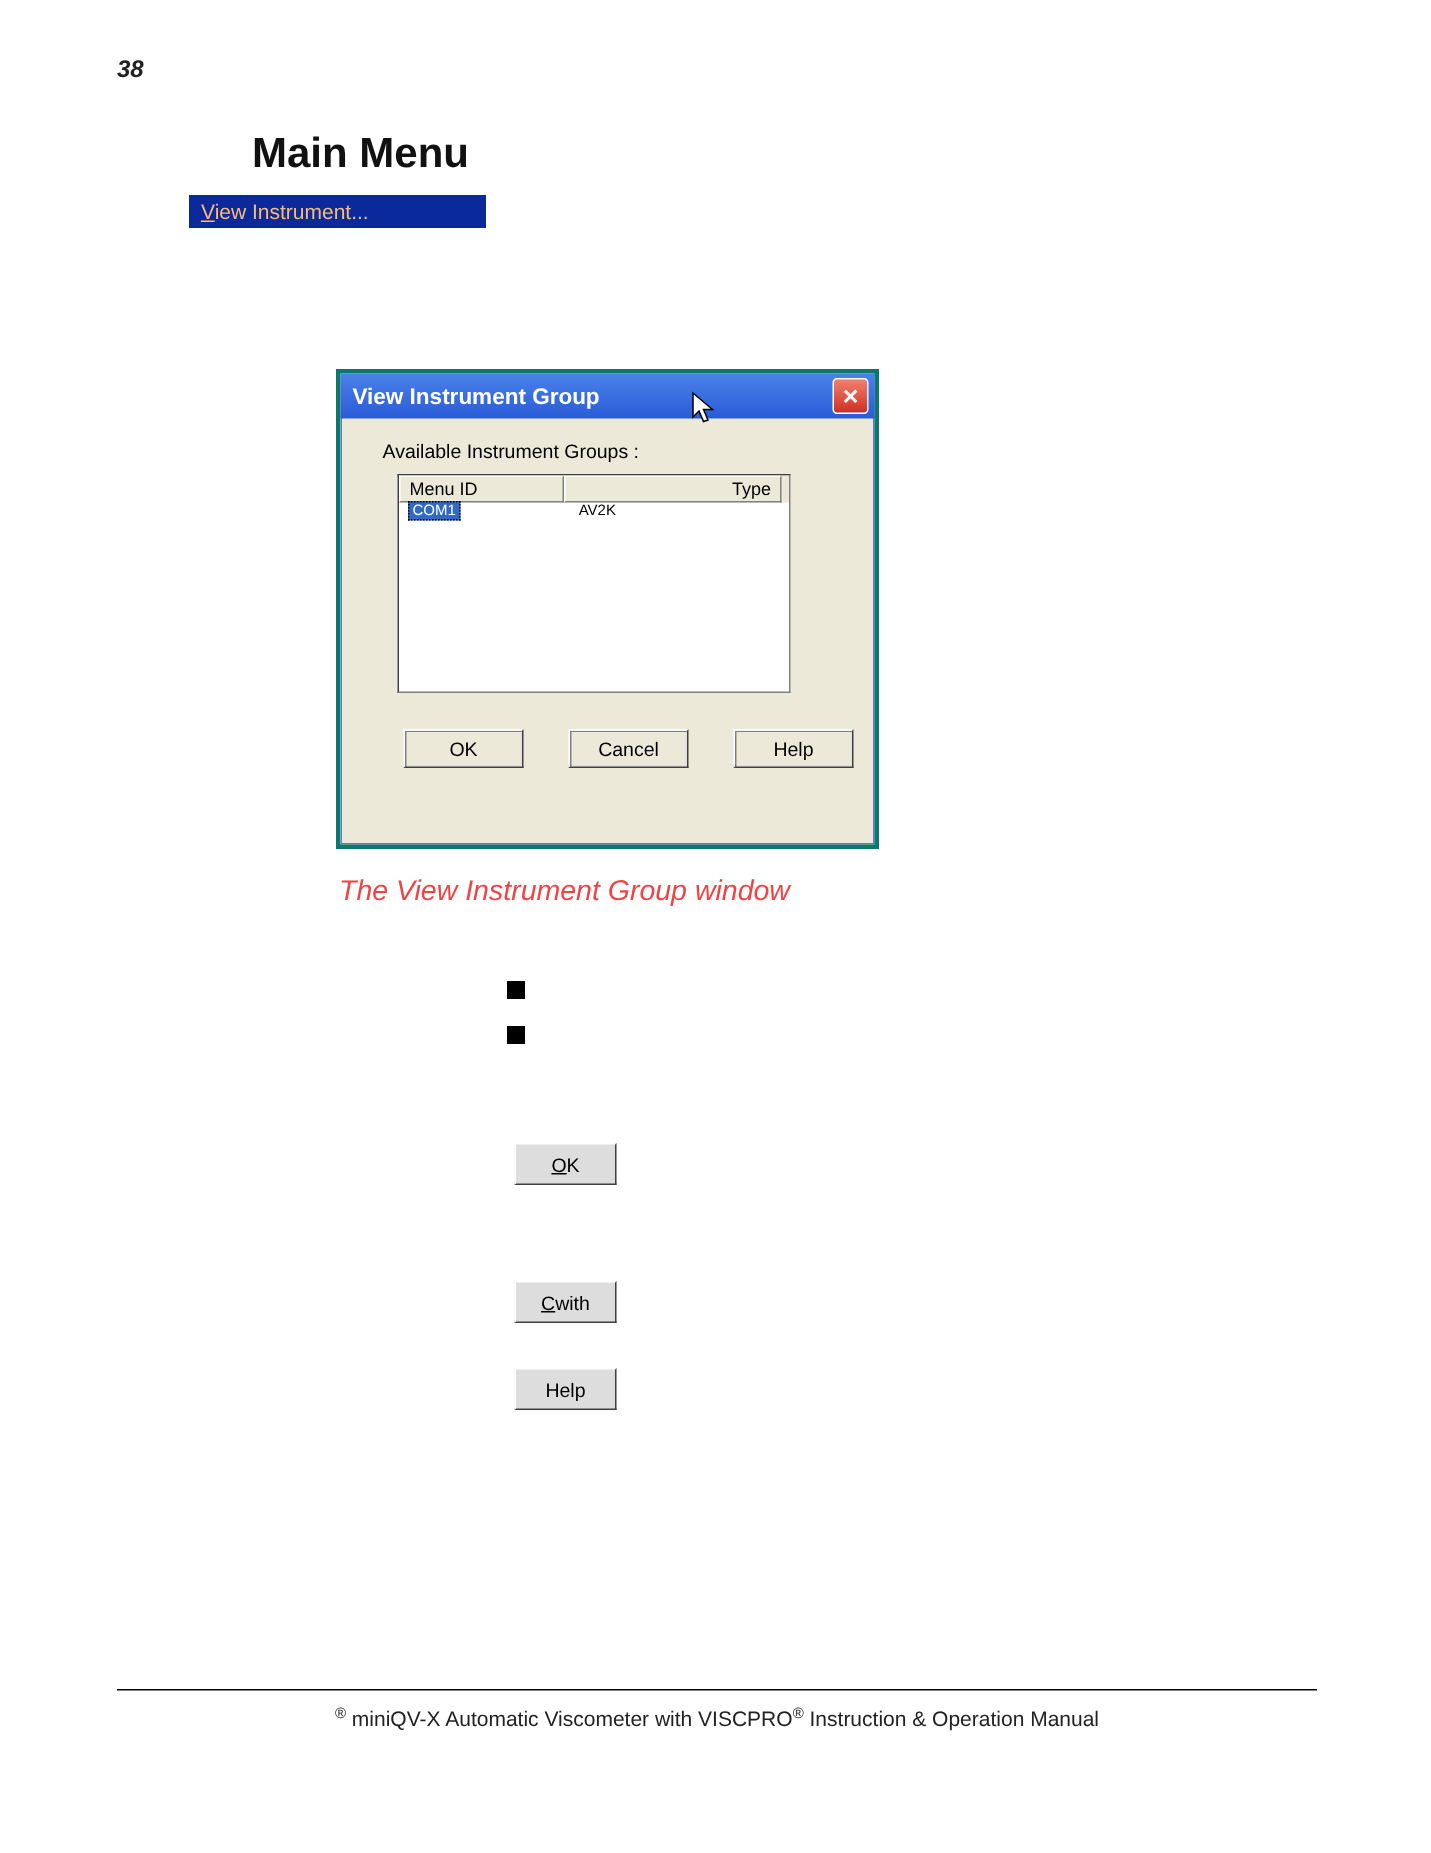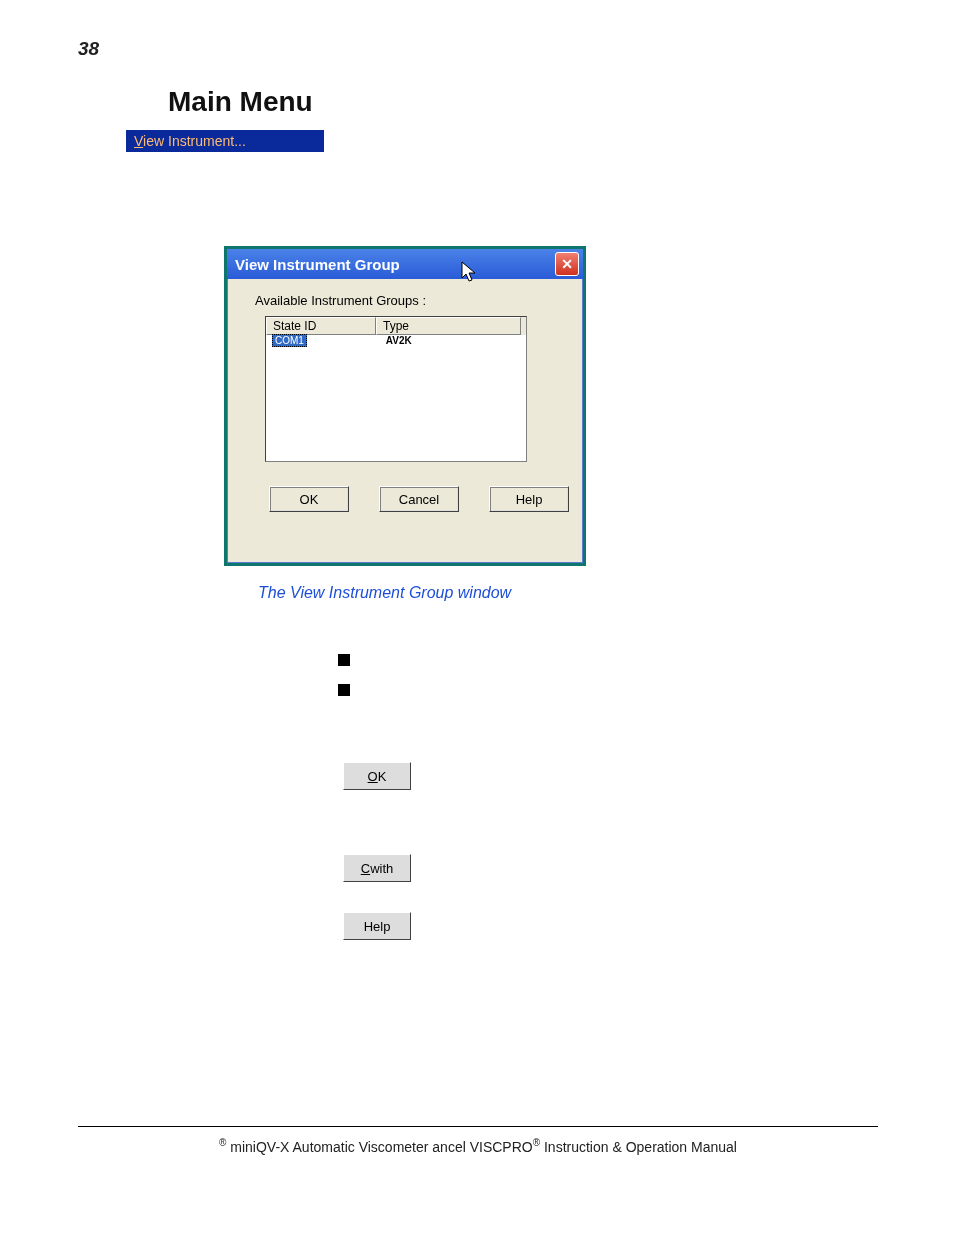--- a/index.html
+++ b/index.html
@@ -16,21 +16,21 @@
     position: relative;
     width: 954px;
     height: 1235px;
   }
   .page-number {
     position: absolute;
     top: 38px;
     left: 78px;
     font-weight: bold;
     font-style: italic;
-    font-size: 19px;
+    font-size: 16px;
     font-family: Arial, Helvetica, sans-serif;
     color: #222;
   }
   .heading {
     position: absolute;
     top: 86px;
     left: 168px;
     font-weight: bold;
     font-size: 28px;
     color: #111;
@@ -122,28 +122,28 @@
     background: #ece9d8;
     font-size: 12px;
   }
   .listview-header .col {
     border: 1px solid;
     border-color: #fff #808080 #808080 #fff;
     padding: 1px 6px;
     box-sizing: border-box;
   }
   .listview-header .col.gid { width: 110px; }
-  .listview-header .col.typ { width: 145px; }
+  .listview-header .col.typ { width: 145px; text-align: right; }
   .listview-row {
     display: flex;
     font-size: 10px;
   }
   .listview-row .cell { padding: 0 6px; }
   .listview-row .cell.gid { width: 110px; }
-  .listview-row .cell.typ { width: 145px; font-weight: bold; }
+  .listview-row .cell.typ { width: 145px; }
   .listview-row .cell.gid span {
     background: #316ac5;
     color: #fff;
     border: 1px dotted #000;
     padding: 0 2px;
   }
   .dialog-buttons {
     display: flex;
     gap: 30px;
     margin-top: 24px;
@@ -162,23 +162,22 @@
     display: flex;
     align-items: center;
     justify-content: center;
     box-sizing: border-box;
   }
   .caption {
     position: absolute;
     top: 584px;
     left: 226px;
     font-style: italic;
-    font-size: 16px;
-    color: #1d4ed8;
-    margin-left: 32px;
+    font-size: 19px;
+    color: #ef4444;
   }
   .bullet-box {
     position: absolute;
     width: 12px;
     height: 12px;
     background: #000;
   }
   .small-btn-wrap {
     position: absolute;
   }
@@ -232,21 +231,21 @@
     <div class="dialog-titlebar">
       <span>View Instrument Group</span>
       <div class="close-box">
         <span>✕</span>
       </div>
     </div>
     <div class="dialog-body">
       <div class="avail-label">Available Instrument Groups :</div>
       <div class="listview">
         <div class="listview-header">
-          <div class="col gid">State ID</div>
+          <div class="col gid">Menu ID</div>
           <div class="col typ">Type</div>
         </div>
         <div class="listview-row">
           <div class="cell gid"><span>COM1</span></div>
           <div class="cell typ">AV2K</div>
         </div>
       </div>
       <div class="dialog-buttons">
         <div class="win-btn">OK</div>
         <div class="win-btn">Cancel</div>
@@ -276,17 +275,17 @@
     </div>
   </div>
 
   <div class="small-btn-wrap" style="top:912px;left:343px;">
     <div class="small-btn">Help</div>
   </div>
 
   <div class="footer-rule"></div>
   <div class="footer">
     <div>
-      <span class="sup">®</span><span> miniQV-X Automatic Viscometer ancel VISCPRO</span><span class="sup">®</span><span> Instruction &amp; Operation Manual</span>
+      <span class="sup">®</span><span> miniQV-X Automatic Viscometer with VISCPRO</span><span class="sup">®</span><span> Instruction &amp; Operation Manual</span>
     </div>
   </div>
 
 </div>
 
 </body></html>

